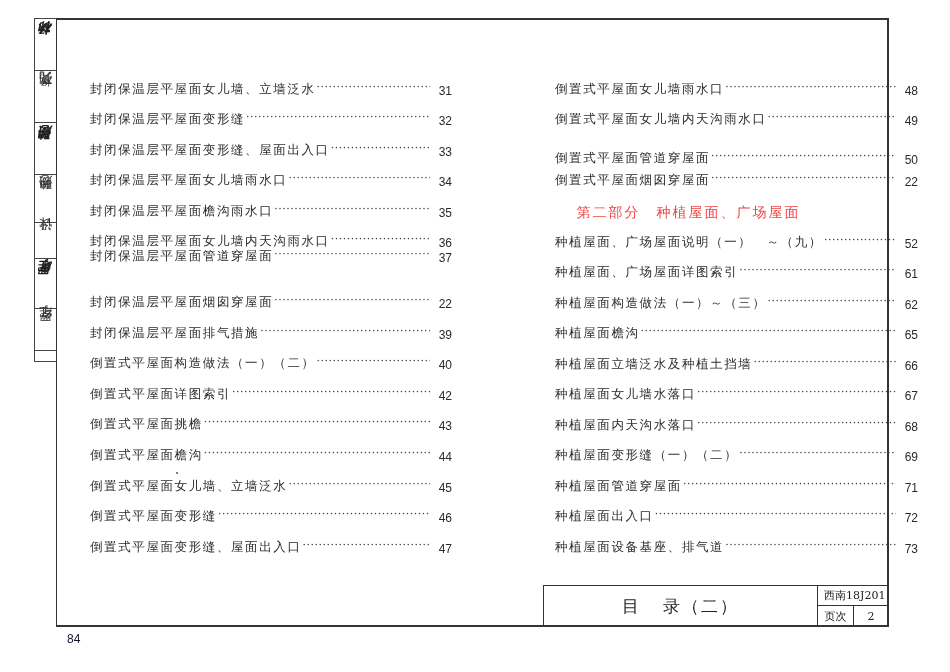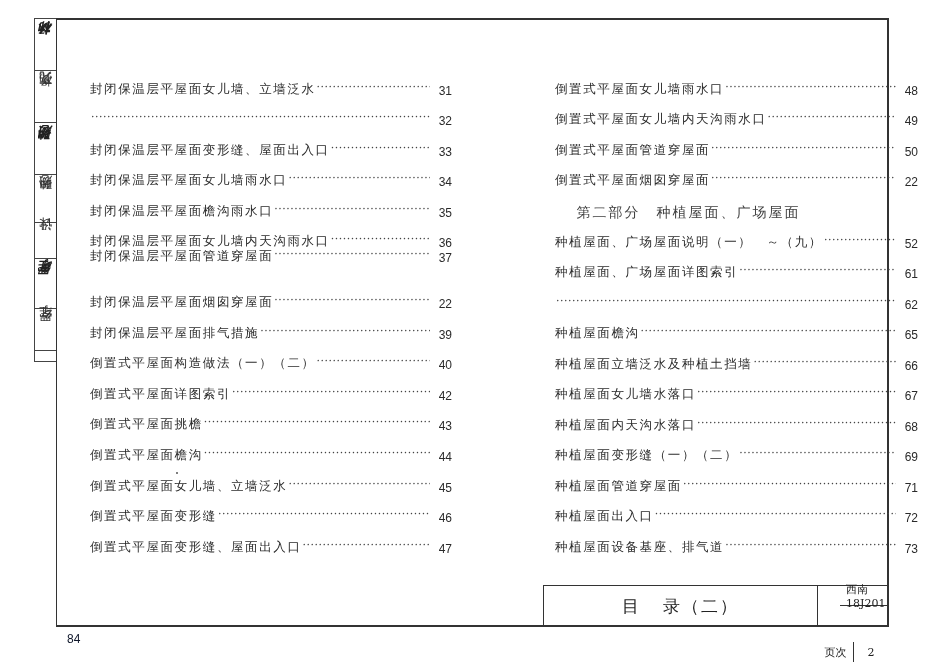--- a/index.html
+++ b/index.html
@@ -17,32 +17,32 @@
     .toc-row { position: absolute; height: 18px; display: flex; align-items: flex-end;
       font-size: 12.5px; letter-spacing: 1.6px; color: #2a2a2a; }
     .toc-row .t { white-space: nowrap; }
     .toc-row .dots { flex: 1; overflow: hidden; white-space: nowrap; letter-spacing: 0.5px;
       margin: 0 4px 0 1px; color: #444; font-size: 11px; position: relative; top: -4px; }
     .toc-row .p { font-family: "Liberation Sans", sans-serif; font-size: 12px; letter-spacing: 0;
       min-width: 18px; text-align: right; }
     .left-col .toc-row { left: 90px; width: 362px; }
     .right-col .toc-row { left: 507px; width: 363px; margin-left: 48px; }
     .section-heading { position: absolute; left: 507px; width: 363px; top: 204px; text-align: center;
-      font-size: 14px; letter-spacing: 2px; color: #404040; }
+      font-size: 14px; letter-spacing: 2px; color: #ef4444; }
     .title-block { position: absolute; left: 543px; top: 585px; width: 346px; height: 42px;
       border-top: 1.5px solid #333; border-left: 1.5px solid #333; box-sizing: border-box; }
     .tb-title { position: absolute; left: 0; top: 0; width: 273px; height: 40px;
       display: flex; align-items: center; justify-content: center; font-size: 17px;
       letter-spacing: 2px; font-family: "DejaVu Sans", sans-serif; color: #222; }
     .tb-title .mu { margin-right: 22px; }
     .tb-right { position: absolute; left: 273px; top: 0; width: 71px; height: 40px;
       border-left: 1px solid #333; box-sizing: border-box; }
     .tb-code { height: 20px; border-bottom: 1px solid #333; font-size: 11px; display: flex;
-      align-items: center; padding-left: 6px; color: #222; box-sizing: border-box; margin-left: 22px; }
-    .tb-page { height: 20px; display: flex; margin-top: 36px; }
+      align-items: center; padding-left: 6px; color: #222; box-sizing: border-box; }
+    .tb-page { height: 20px; display: flex; }
     .tb-page-label { width: 36px; border-right: 1px solid #333; font-size: 11px; display: flex;
       align-items: center; justify-content: center; box-sizing: border-box; }
     .tb-page-num { flex: 1; font-size: 11px; display: flex; align-items: center; justify-content: center; }
     .page-number { position: absolute; left: 67px; top: 632px; font-size: 12px;
       font-family: "Liberation Sans", sans-serif; color: #0f172a; }
     .stray-dot { position: absolute; left: 176px; top: 472px; width: 2px; height: 2px;
       background: #555; border-radius: 1px; }
   </style>
 </head>
 <body>
@@ -76,20 +76,21 @@
     </div>
 </div>
 
 <div class="left-col">
   <div class="toc-row" style="top:80px">
       <span class="t">封闭保温层平屋面女儿墙、立墙泛水</span>
       <span class="dots">··································································································</span>
       <span class="p">31</span>
     </div>
   <div class="toc-row" style="top:110px">
+      <span class="t">封闭保温层平屋面变形缝</span>
       <span class="dots">··································································································</span>
       <span class="p">32</span>
     </div>
   <div class="toc-row" style="top:141px">
       <span class="t">封闭保温层平屋面变形缝、屋面出入口</span>
       <span class="dots">··································································································</span>
       <span class="p">33</span>
     </div>
   <div class="toc-row" style="top:171px">
       <span class="t">封闭保温层平屋面女儿墙雨水口</span>
@@ -163,21 +164,21 @@
   <div class="toc-row" style="top:80px">
       <span class="t">倒置式平屋面女儿墙雨水口</span>
       <span class="dots">··································································································</span>
       <span class="p">48</span>
     </div>
   <div class="toc-row" style="top:110px">
       <span class="t">倒置式平屋面女儿墙内天沟雨水口</span>
       <span class="dots">··································································································</span>
       <span class="p">49</span>
     </div>
-  <div class="toc-row" style="top:141px">
+  <div class="toc-row" style="top:149px">
       <span class="t">倒置式平屋面管道穿屋面</span>
       <span class="dots">··································································································</span>
       <span class="p">50</span>
     </div>
   <div class="toc-row" style="top:171px">
       <span class="t">倒置式平屋面烟囱穿屋面</span>
       <span class="dots">··································································································</span>
       <span class="p">22</span>
     </div>
 
@@ -187,20 +188,21 @@
       <span class="t">种植屋面、广场屋面说明（一）　～（九）</span>
       <span class="dots">··································································································</span>
       <span class="p">52</span>
     </div>
   <div class="toc-row" style="top:263px">
       <span class="t">种植屋面、广场屋面详图索引</span>
       <span class="dots">··································································································</span>
       <span class="p">61</span>
     </div>
   <div class="toc-row" style="top:294px">
+      <span class="t">种植屋面构造做法（一）～（三）</span>
       <span class="dots">··································································································</span>
       <span class="p">62</span>
     </div>
   <div class="toc-row" style="top:324px">
       <span class="t">种植屋面檐沟</span>
       <span class="dots">··································································································</span>
       <span class="p">65</span>
     </div>
   <div class="toc-row" style="top:355px">
       <span class="t">种植屋面立墙泛水及种植土挡墙</span>

